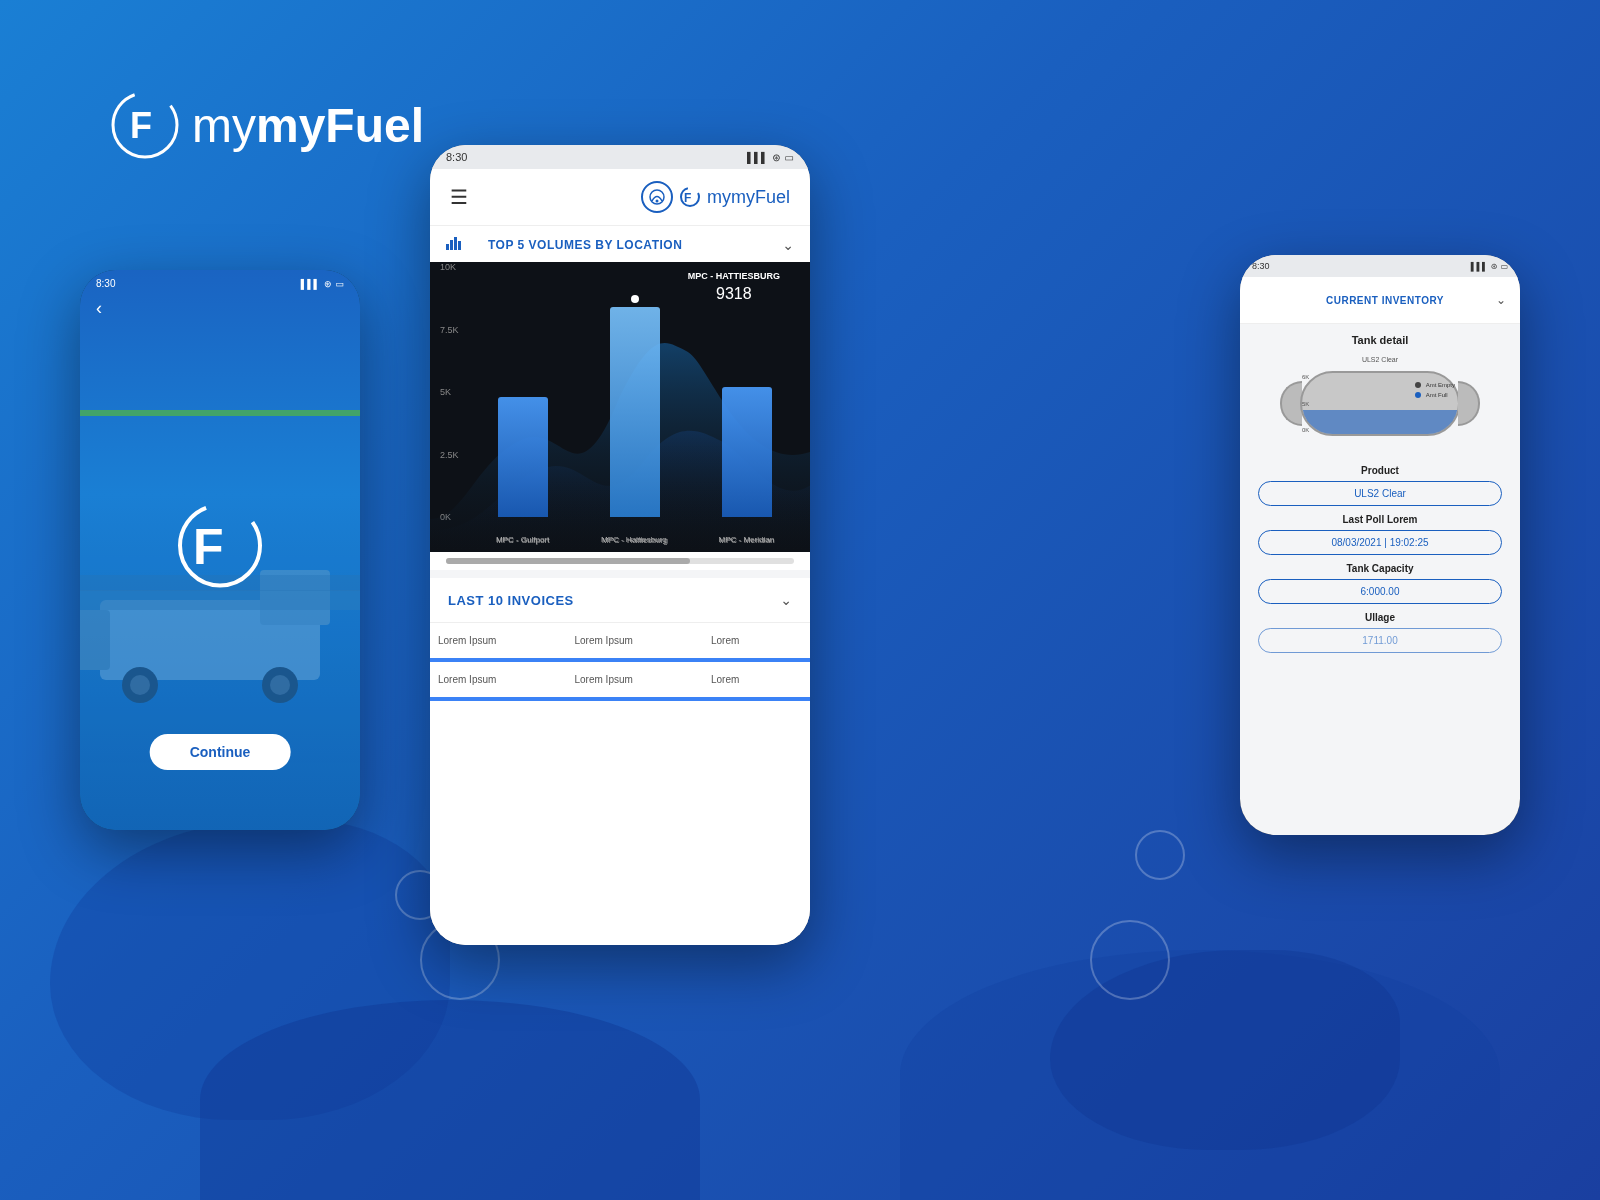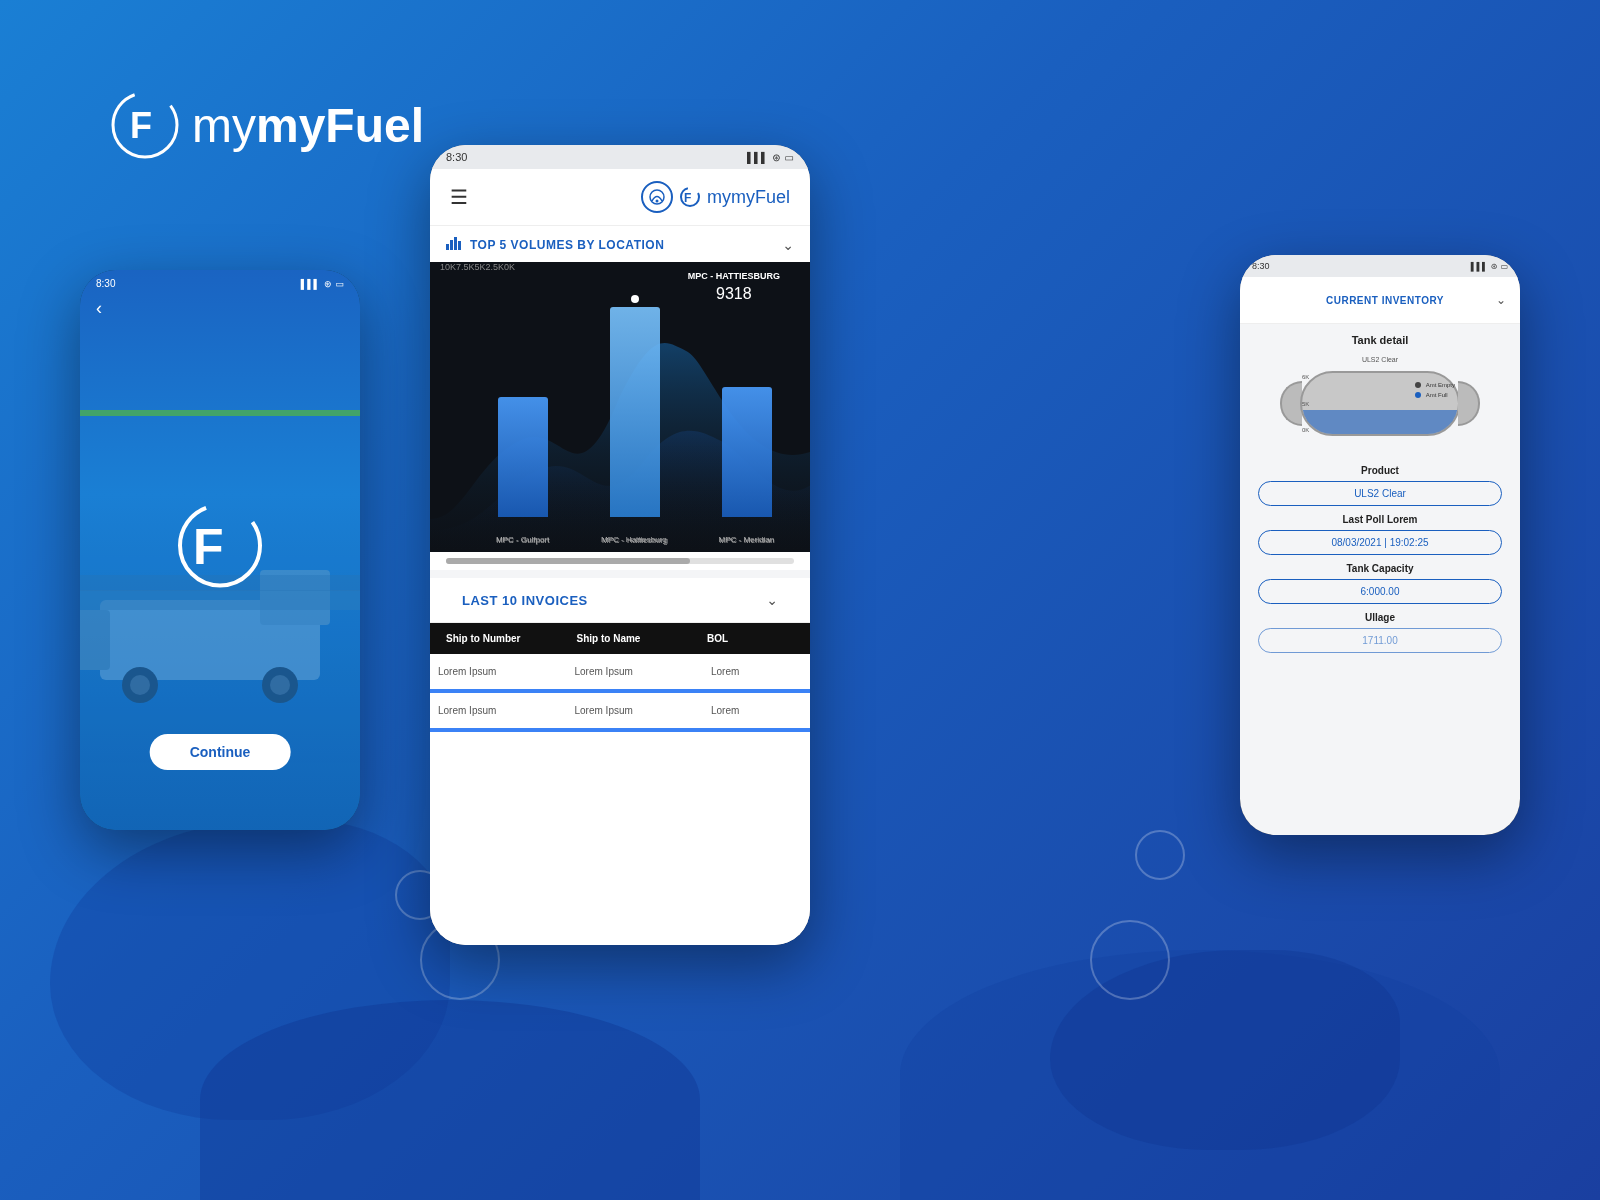--- a/index.html
+++ b/index.html
@@ -171,41 +171,41 @@
     .chart-header {
       display: flex;
       align-items: center;
       justify-content: space-between;
       padding: 10px 16px 8px;
       background: white;
     }
     .chart-header .chart-title-row {
       display: flex;
       align-items: center;
-      gap: 8px;
+      gap: 26px;
     }
     .chart-header .chart-icon { color: #1a5fbf; font-size: 16px; }
     .chart-header .chart-title { font-size: 12px; font-weight: 700; color: #1a5fbf; letter-spacing: 0.5px; }
     .chart-header .chevron { color: #555; font-size: 14px; }
 
     
     .bar-chart-container {
       background: #0d1117;
       height: 290px;
       position: relative;
       overflow: hidden;
     }
 
     
     .y-axis {
       position: absolute;
       left: 10px;
       top: 0; bottom: 30px;
       display: flex;
-      flex-direction: row;
+      flex-direction: column;
       justify-content: space-between;
       align-items: flex-start;
     }
     .y-label { font-size: 9px; color: #888; }
 
     
     .chart-bars {
       position: absolute;
       bottom: 35px;
       left: 40px;
@@ -283,21 +283,21 @@
     
     .invoices-section {
       background: white;
       margin-top: 8px;
       flex: 1;
     }
     .invoices-header {
       display: flex;
       align-items: center;
       justify-content: space-between;
-      padding: 14px 32px;
+      padding: 14px 18px;
       border-bottom: 1px solid #eee;
     }
     .invoices-header .invoices-title {
       font-size: 13px;
       font-weight: 700;
       color: #1a5fbf;
       letter-spacing: 0.5px;
     }
     .invoices-header .chevron { color: #555; font-size: 14px; }
     .invoices-table-header {
@@ -648,25 +648,20 @@
       <div class="chart-scrollbar">
         <div class="chart-scrollbar-thumb"></div>
       </div>
     </div>
 
     <div class="invoices-section">
       <div class="invoices-header">
         <span class="invoices-title">LAST 10 INVOICES</span>
         <span class="chevron">⌄</span>
       </div>
-      <div class="invoices-table-header">
-        <span class="col col-ship-num">Ship to Number</span>
-        <span class="col col-ship-name">Ship to Name</span>
-        <span class="col col-bol">BOL</span>
-      </div>
       <div class="invoices-row">
         <span class="col col-ship-num">Lorem Ipsum</span>
         <span class="col col-ship-name">Lorem Ipsum</span>
         <span class="col col-bol">Lorem</span>
       </div>
       <div class="invoices-row">
         <span class="col col-ship-num">Lorem Ipsum</span>
         <span class="col col-ship-name">Lorem Ipsum</span>
         <span class="col col-bol">Lorem</span>
       </div>

